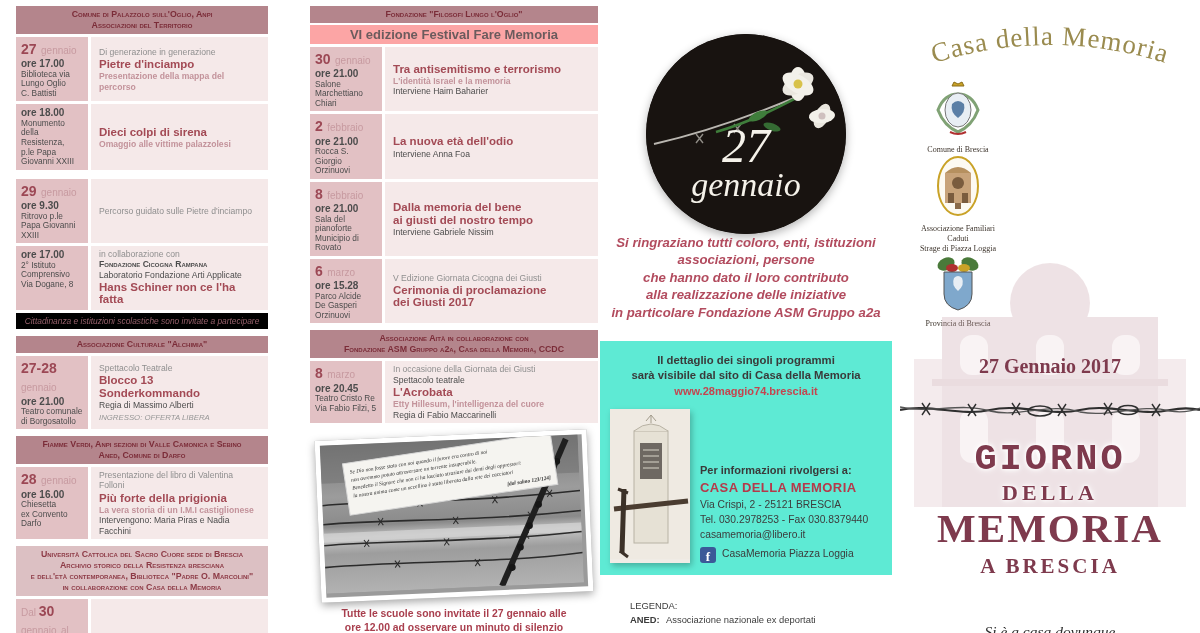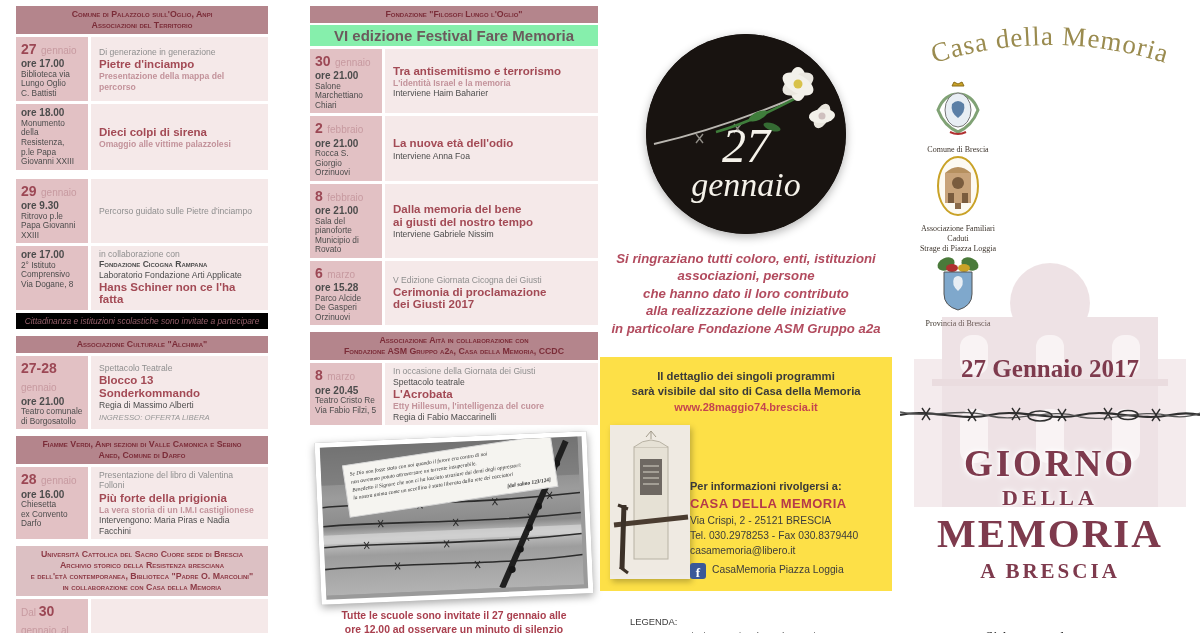--- a/index.html
+++ b/index.html
@@ -6,22 +6,22 @@
   .page{position:relative;width:1200px;height:633px;background:#ffffff;overflow:hidden;
         font-family:"Liberation Sans",sans-serif;color:#4c4c4c;}
   [data-bind]{white-space:pre-line;}
 
   
   .panel{position:absolute;top:0;}
   .sec{margin-bottom:7px;}
   .sec-h{background:#b4858c;color:#7b2c38;font-weight:bold;font-variant:small-caps;
          text-align:center;font-size:8.8px;line-height:1.25;padding:3px 4px;}
   .sec-h.light{background:#dcc0c3;color:#8d3a46;}
-  .sec-sub{background:#86efac;color:#6b5b5d;font-weight:bold;text-align:center;
-           font-size:15px;padding:2px 2px;margin-top:2px;}
+  .sec-sub{background:#fca5a5;color:#6b5b5d;font-weight:bold;text-align:center;
+           font-size:13px;padding:2px 2px;margin-top:2px;}
   .row{display:flex;gap:3px;margin-top:3px;}
   .dcell{width:72px;flex:0 0 72px;background:#e2c1c4;padding:3px 5px;box-sizing:border-box;line-height:1.15;}
   .dnum{font-weight:bold;color:#9c4855;font-size:14px;line-height:1.05;}
   .dword,.dpre{color:#c79aa0;font-size:10px;}
   .dtime{font-weight:bold;font-size:10px;color:#4c4c4c;margin-top:0;}
   .dplace{font-size:8.3px;color:#4c4c4c;line-height:1.15;}
   .ccell{flex:1;background:#f5e9e9;padding:3px 8px;box-sizing:border-box;display:flex;
          flex-direction:column;justify-content:center;line-height:1.2;}
   .k{color:#8f8f8f;font-size:8.6px;}
   .scline{color:#4c4c4c;font-size:8.6px;font-weight:bold;font-variant:small-caps;}
@@ -41,52 +41,52 @@
   .notes-lead{color:#a93f4e;font-weight:bold;text-align:center;font-size:10.4px;
               line-height:1.3;margin:10px 4px 6px 4px;}
   .para{font-size:9.6px;text-align:justify;padding:4px 2px;border-top:1px solid #b5848b;line-height:1.18;}
   .para.gray{color:#6e6e6e;}
   .paras{border-bottom:1px solid #b5848b;}
 
   
   .panel3{left:600px;top:20px;width:292px;}
   .badge{width:200px;height:200px;margin:14px auto 0 auto;border-radius:50%;background:#181310;
          box-shadow:0 3px 10px rgba(0,0,0,.3);overflow:hidden;}
-  .thanks{margin-top:16px;color:#b24b5e;font-weight:bold;font-style:italic;font-size:13.2px;
+  .thanks{color:#b24b5e;font-weight:bold;font-style:italic;font-size:13.2px;
           text-align:center;line-height:1.32;}
-  .infobox{margin-top:20px;background:#fde047;padding:12px 10px 12px 10px;}
+  .infobox{margin-top:20px;background:#5eead4;padding:12px 10px 12px 10px;}
   .box-l{font-weight:bold;color:#3a3a3a;font-size:11.3px;text-align:center;line-height:1.35;}
   .box-url{font-weight:bold;color:#c4454f;font-size:11px;text-align:center;margin-top:1px;}
-  .info-flex{display:flex;margin-top:12px;align-items:flex-end;}
+  .info-flex{display:flex;margin-top:12px;gap:10px;align-items:flex-end;}
   .monument{flex:0 0 80px;box-shadow:2px 3px 6px rgba(0,0,0,.25);background:#f0ece6;}
   .info-text{flex:1;line-height:1.45;font-size:10.3px;color:#3c3c3c;}
   .info-label{font-weight:bold;font-size:11px;color:#3a3a3a;}
   .info-name{font-weight:bold;font-size:13px;color:#b5394a;letter-spacing:.4px;}
   .fb-row{display:flex;align-items:center;gap:6px;margin-top:4px;}
   .fb-icon{width:16px;height:16px;background:#3b5998;border-radius:3px;color:#fff;
            font-family:"Liberation Serif",serif;font-weight:bold;font-size:13px;
            display:flex;align-items:flex-end;justify-content:center;line-height:1;}
   .legend{margin:24px 0 0 30px;font-size:9.4px;color:#3c3c3c;line-height:1.55;}
   .legend-row{display:flex;}
   .legend-abbr{font-weight:bold;width:36px;flex:0 0 36px;}
 
   
   .panel4{left:900px;top:14px;width:300px;height:619px;}
   .brand-svg{display:block;margin:0 auto;}
   .logos{display:flex;padding:0 12px;margin-top:4px;flex-direction:column;}
   .logo-col{width:92px;text-align:center;}
   .logo-cap{font-family:"Liberation Serif",serif;font-size:8px;color:#3d342c;line-height:1.25;margin-top:3px;}
   .date-title{font-family:"Liberation Serif",serif;font-weight:bold;color:#7e3a4d;
-              font-size:25px;text-align:center;margin-top:26px;position:relative;z-index:2;}
+              font-size:20px;text-align:center;margin-top:26px;position:relative;z-index:2;}
   .cover-bg{position:absolute;left:8px;top:225px;z-index:0;opacity:.30;}
   .wire4{position:relative;z-index:2;display:block;margin-top:16px;}
   .big-title{position:relative;z-index:2;text-align:center;font-family:"Liberation Serif",serif;
              font-weight:bold;color:#7e3a4d;margin-top:14px;
              text-shadow:0 0 8px #fff,0 0 5px #fff,0 0 3px #fff;}
-  .bt1{font-size:37px;letter-spacing:3px;line-height:1.05;}
+  .bt1{font-size:37px;letter-spacing:3px;line-height:1.05;font-family:Liberation Mono, monospace;}
   .bt2{font-size:22px;letter-spacing:4px;line-height:1.25;}
   .bt3{font-size:41px;letter-spacing:2px;line-height:1.1;}
   .bt4{font-size:21px;letter-spacing:3px;line-height:1.5;}
   .quote{position:relative;z-index:2;margin-top:38px;text-align:center;
          font-family:"Liberation Serif",serif;font-style:italic;color:#2e2e2e;
          font-size:15.5px;line-height:1.4;}
   .quote-author{font-family:"Liberation Serif",serif;font-style:italic;color:#2e2e2e;
                 font-size:11.5px;text-align:right;padding-right:36px;margin-top:14px;}
 </style>
 </head>

